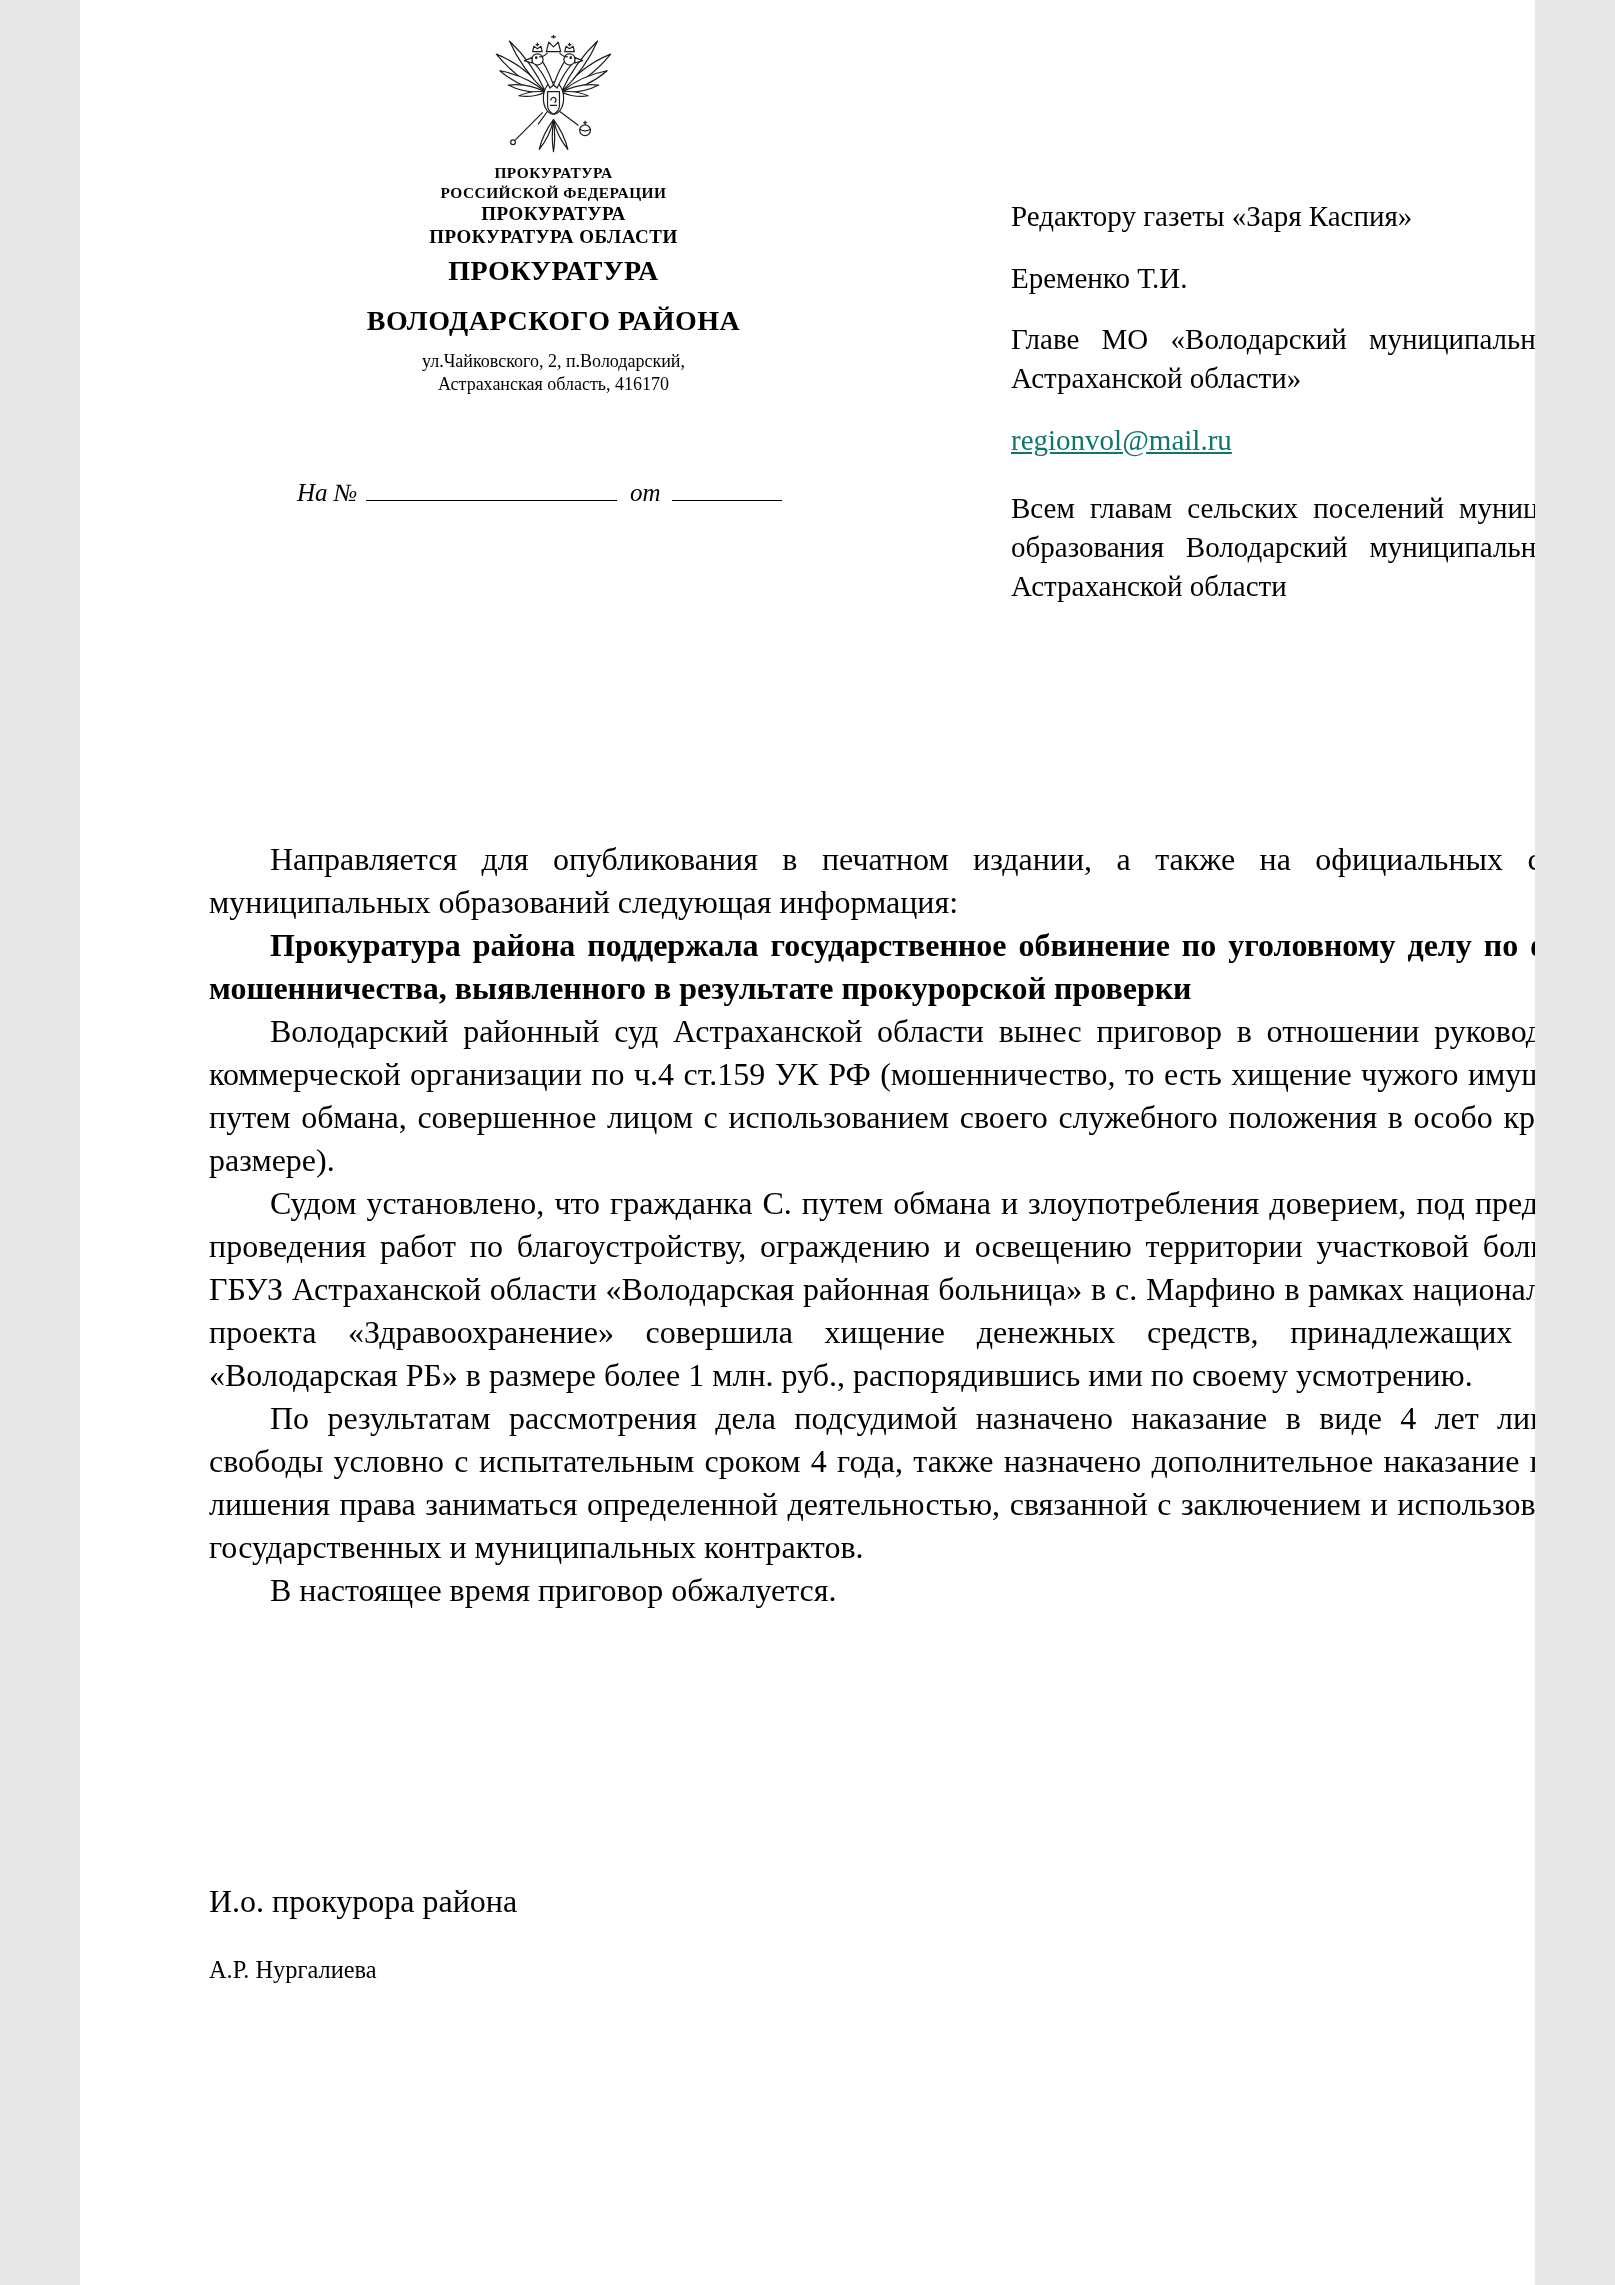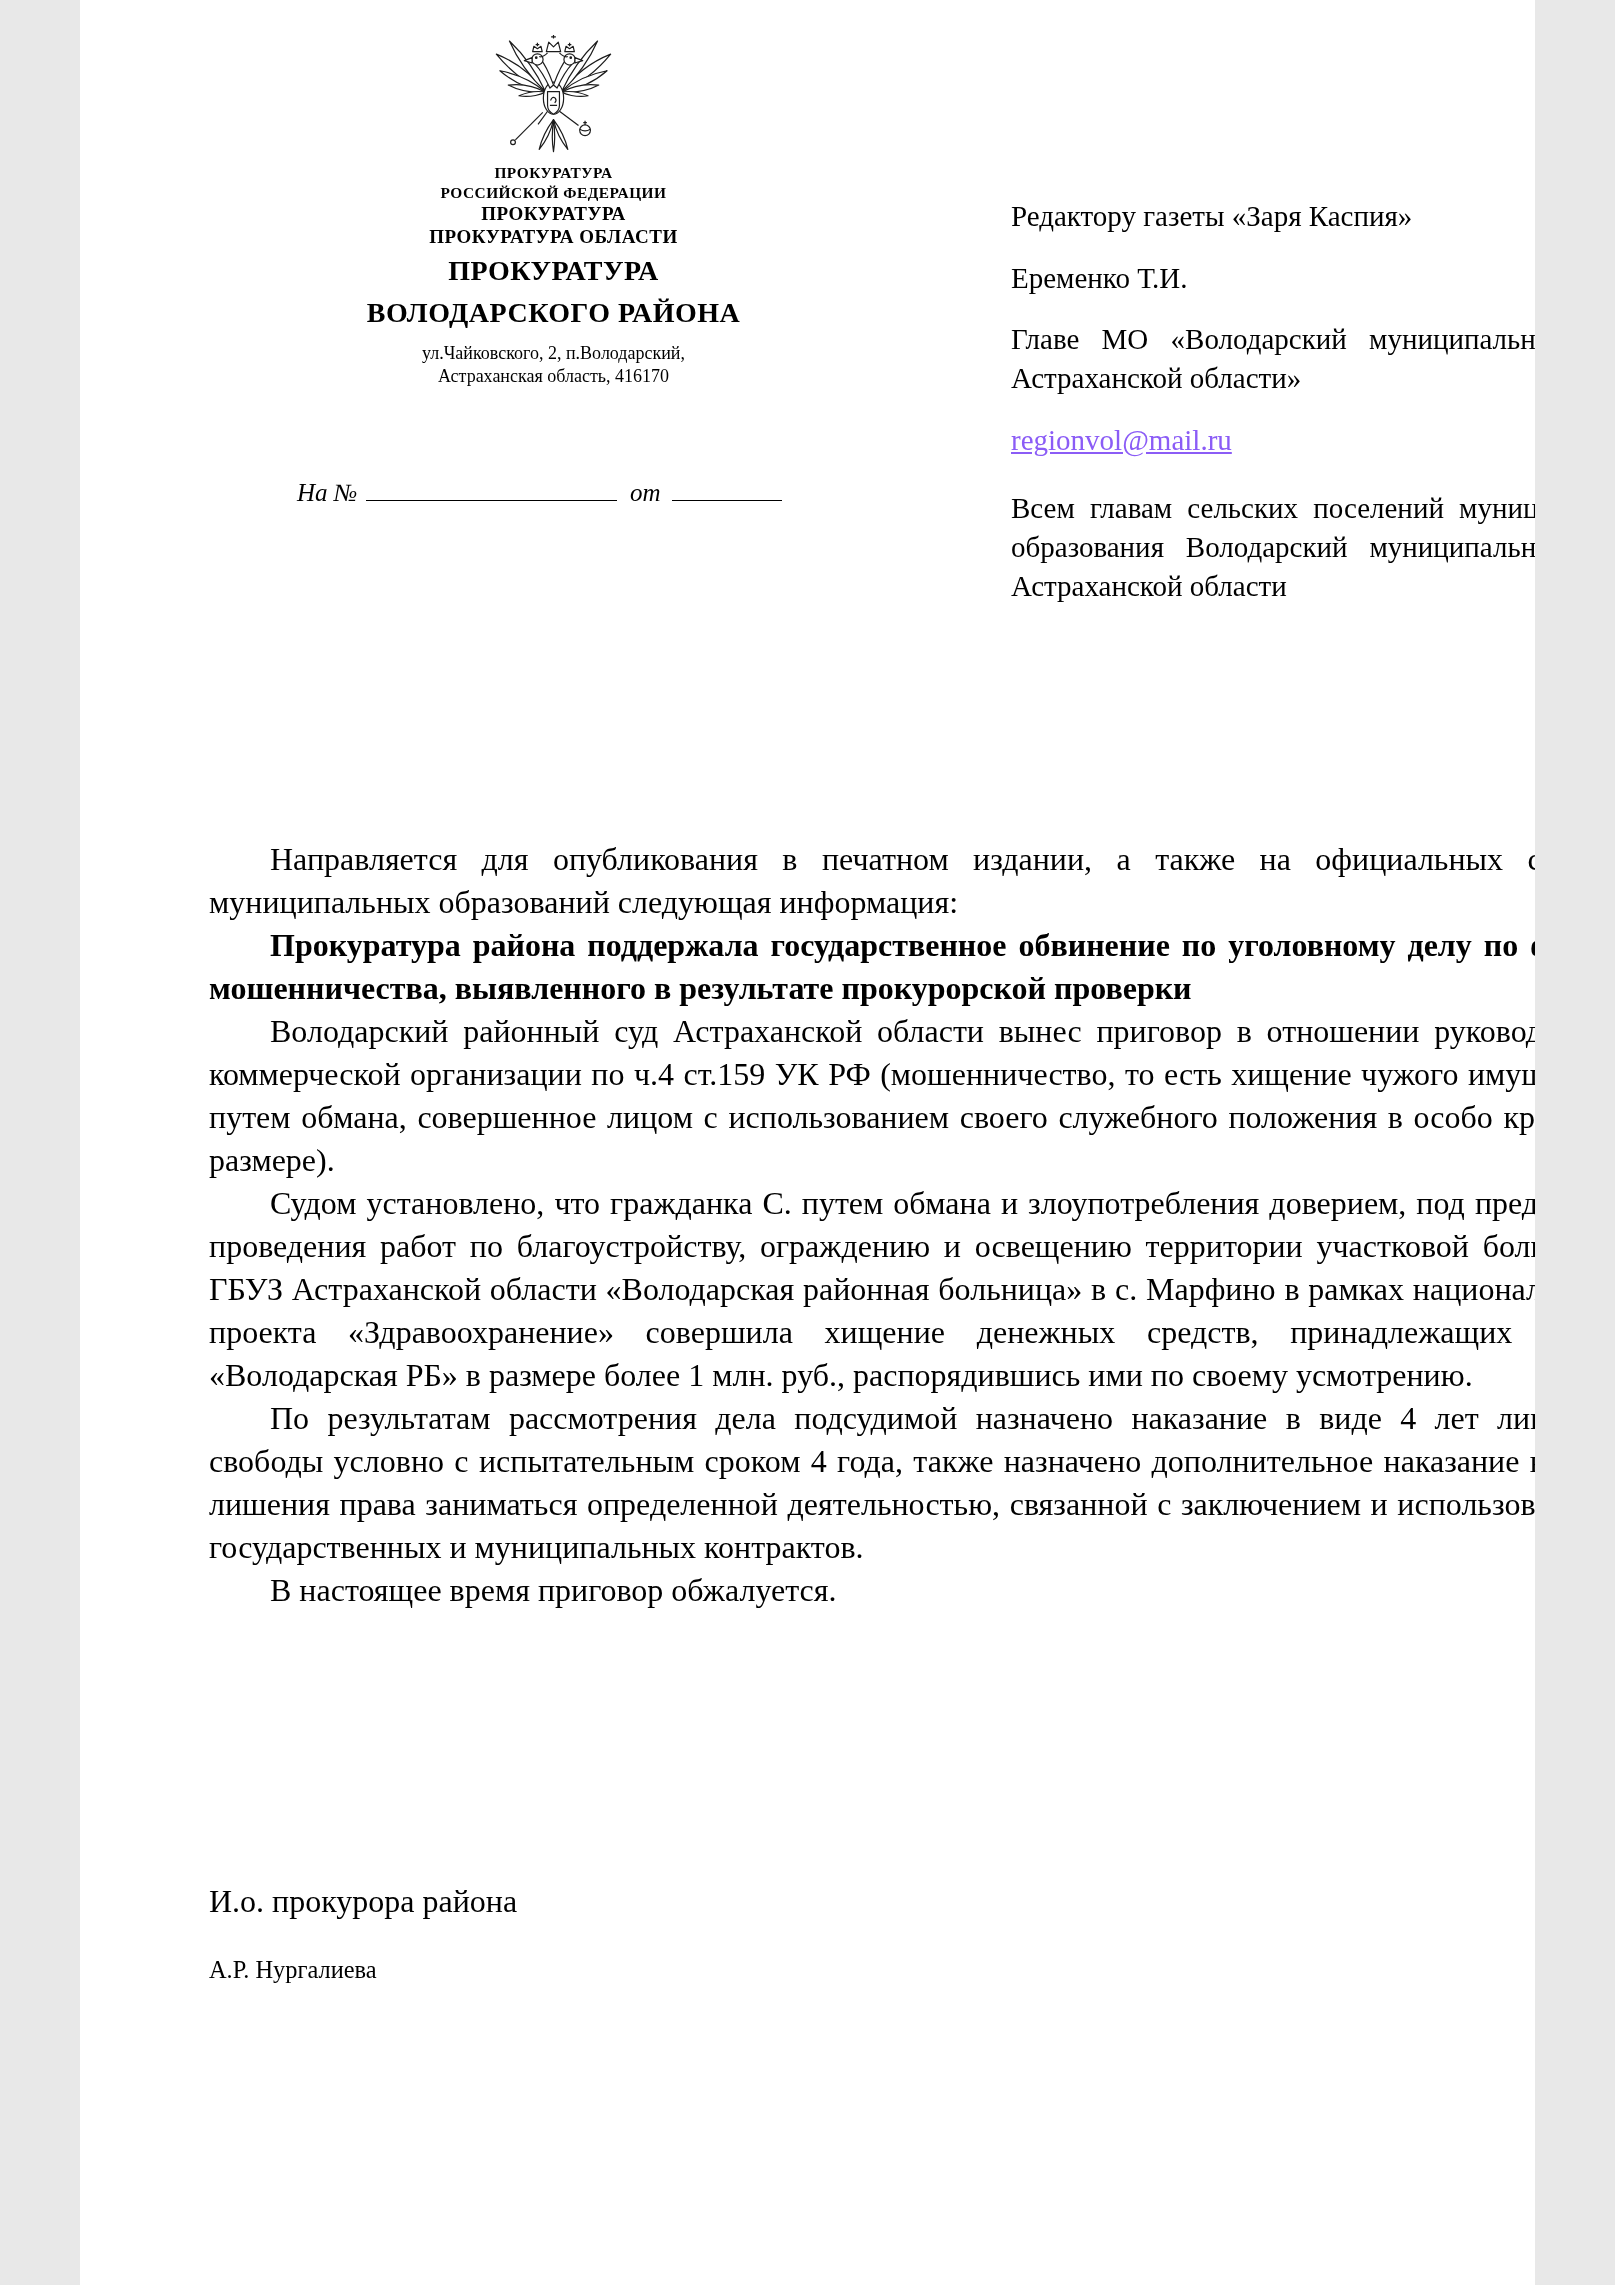--- a/index.html
+++ b/index.html
@@ -37,21 +37,21 @@
   .ref-from{margin-left:12.7px;}
   
   .recipients{
     position:absolute;left:931px;top:190px;width:655px;
     font-size:29px;line-height:39px;margin-top:7px;
   }
   .recipients p{margin:0 0 22.6px 0;}
   .just{text-align:justify;}
   .recipients p.mb-39{margin-bottom:35px;}
   .recipients p.mb-32{margin-bottom:29px;}
-  .email-link{color:#8b5cf6;text-decoration:underline;cursor:pointer;}
+  .email-link{color:#0f766e;text-decoration:underline;cursor:pointer;}
   
   .body-block{
     position:absolute;left:129px;top:838px;width:1409px;
     font-size:32px;line-height:43px;text-align:justify;
   }
   .body-block p{margin:0;text-indent:61px;}
   .headline{font-weight:bold;}
   
   .sig-line1{position:absolute;left:129px;top:1883px;font-size:32px;}
   .sig-row{
@@ -117,21 +117,21 @@
         <path d="M100,101 L120,101 L120,124 Q120,134 110,139 Q100,134 100,124 Z"></path>
         <path d="M105,116 Q108,108 113,112 Q116,116 112,120 M104,124 L116,124" fill="none"></path>
       </g>
     </svg>
 
     <div class="lh-small">ПРОКУРАТУРА</div>
     <div class="lh-small">РОССИЙСКОЙ ФЕДЕРАЦИИ</div>
     <div class="lh-small2">ПРОКУРАТУРА</div>
     <div class="lh-small2">ПРОКУРАТУРА ОБЛАСТИ</div>
     <div class="lh-big">ПРОКУРАТУРА</div>
-    <div class="lh-big" style="margin-top:8px;">ВОЛОДАРСКОГО РАЙОНА</div>
+    <div class="lh-big" style="margin-top:16px;">ВОЛОДАРСКОГО РАЙОНА</div>
     <div class="lh-addr">ул.Чайковского, 2, п.Володарский,</div>
     <div class="lh-addr">Астраханская область, 416170</div>
   </div>
 
   <div class="ref-row">
     <span>На №</span><span class="blank blank-num"></span><span class="ref-from">от</span><span class="blank blank-date"></span>
   </div>
 
   <div class="recipients">
     <p>Редактору газеты «Заря Каспия»</p>

